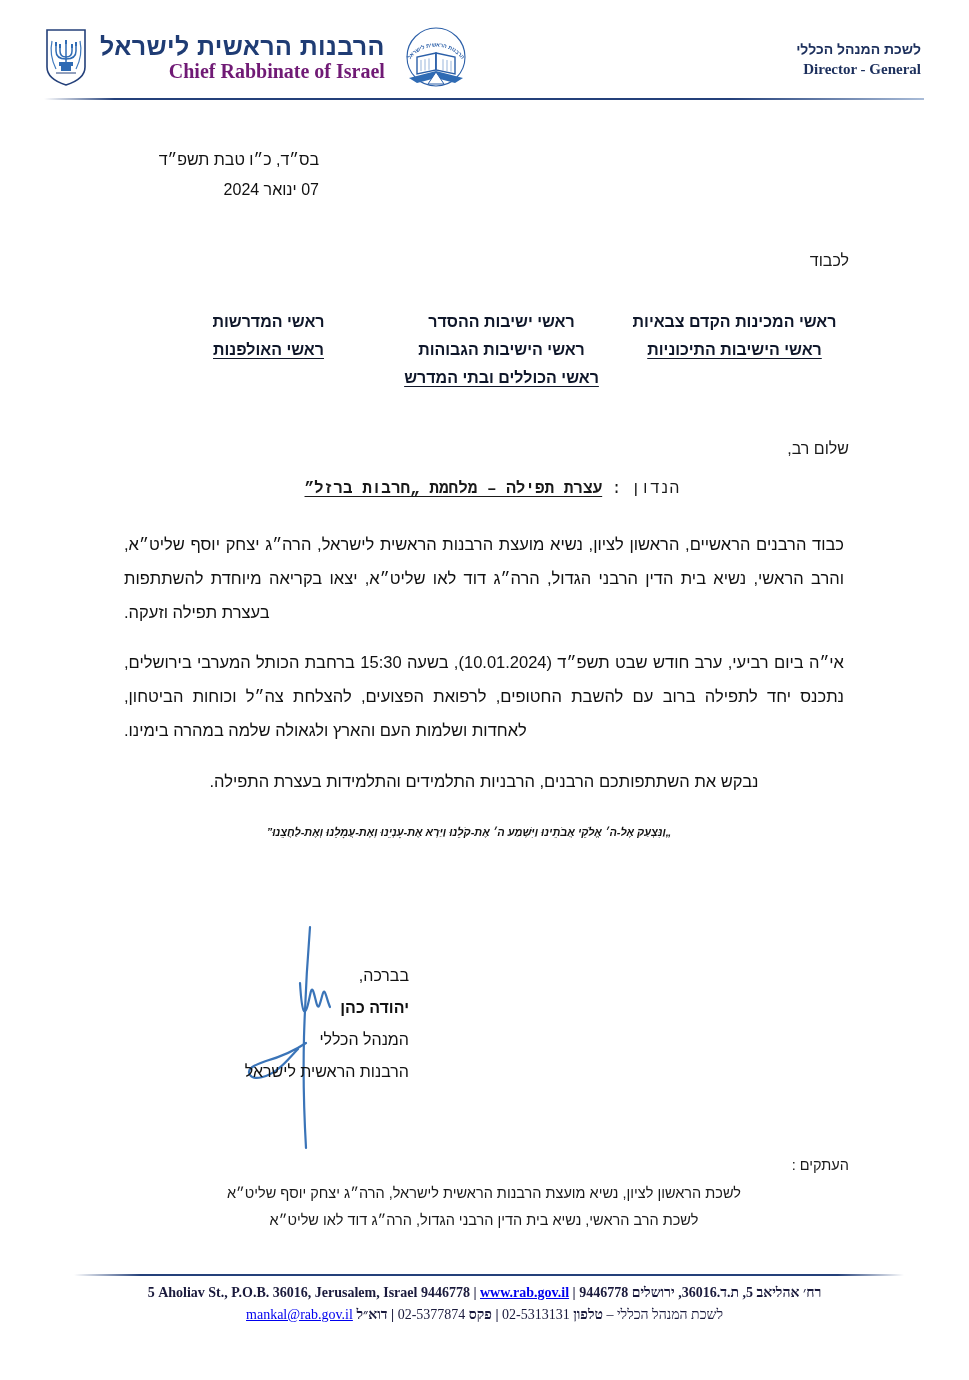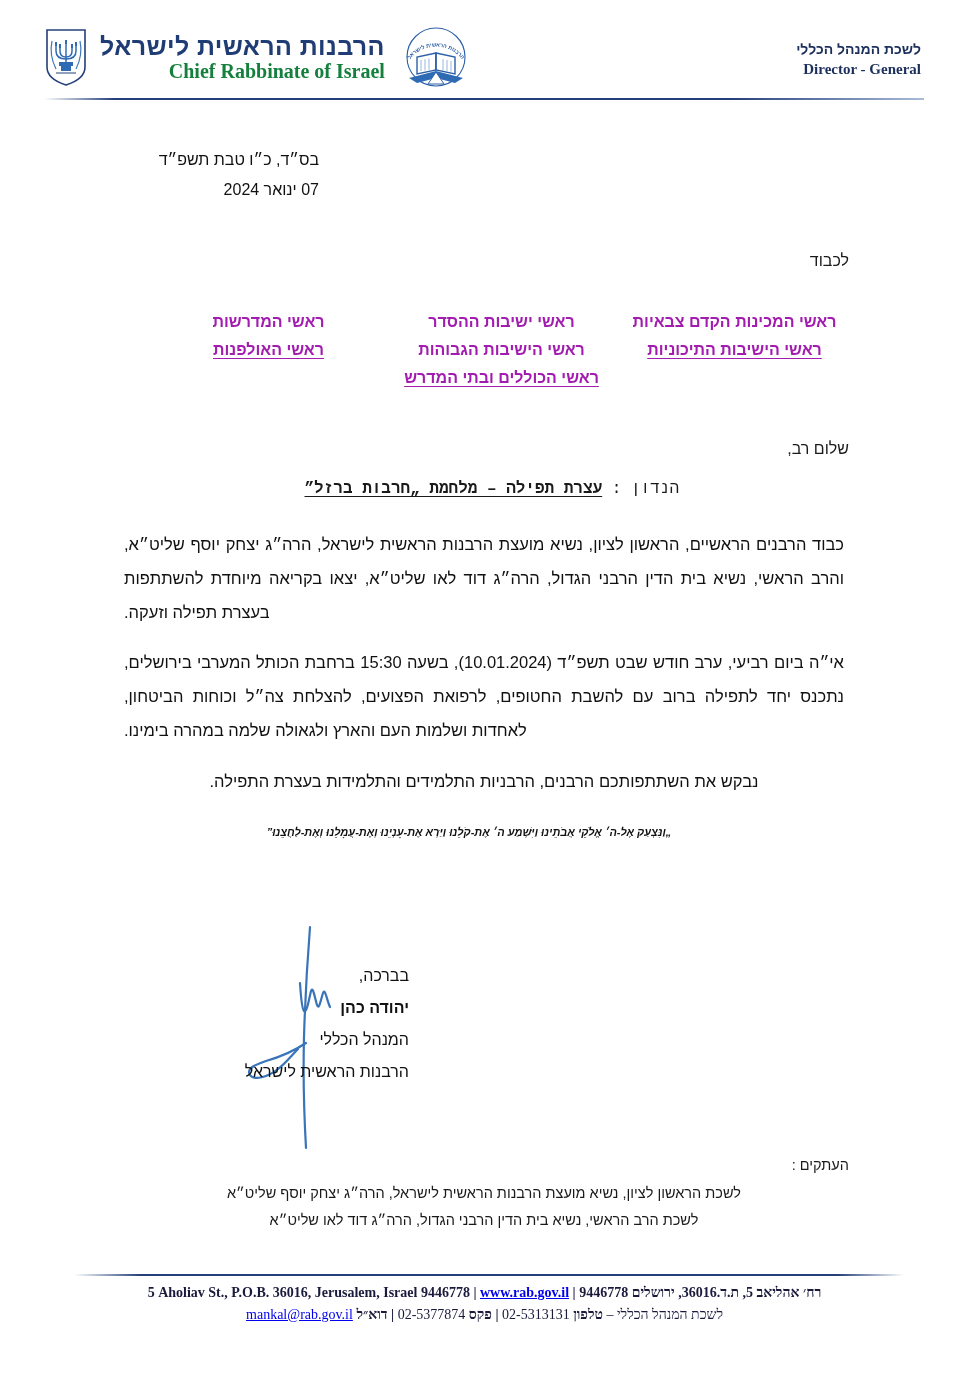--- a/index.html
+++ b/index.html
@@ -24,21 +24,21 @@
   }
   .rab-logo { width:78px; height:62px; position:relative; }
   .emblem { width:44px; height:60px; }
   .lh-titles { text-align:right; direction:rtl; }
   .lh-he {
     font-size:25px; font-weight:bold; color:#1f3c74;
     line-height:1.12; letter-spacing:.4px;
     font-family:"Liberation Sans", sans-serif;
   }
   .lh-en {
-    font-size:20px; font-weight:bold; color:#15803d;
+    font-size:20px; font-weight:bold; color:#701a75;
     direction:ltr; line-height:1.12;
     font-family:"Liberation Serif", serif;
   }
   .lh-right {
     position:absolute; right:48px; top:40px; text-align:right;
   }
   .lh-right .he { font-size:14px; font-weight:bold; color:#1c2f5c; line-height:1.35; }
   .lh-right .en { font-size:15px; font-weight:bold; color:#1c2f5c; direction:ltr; font-family:"Liberation Serif", serif; line-height:1.35;}
   .header-rule {
     position:absolute; left:44px; top:98px; width:880px; height:2px;
@@ -51,21 +51,21 @@
 
   
   .lichvod { position:absolute; right:120px; top:252px; font-size:16px; }
   .recips {
     position:absolute; right:118px; top:308px; width:700px;
     display:flex; flex-direction:row; justify-content:flex-start; gap:0;
     direction:rtl;
   }
   .rcol { width:233px; text-align:center; }
   .rcol div {
-    font-size:16px; font-weight:bold; line-height:1.75; color:#a21caf;
+    font-size:16px; font-weight:bold; line-height:1.75; color:#0f172a;
     white-space:nowrap;
   }
   .rcol div.ul { text-decoration:underline; text-underline-offset:3px; }
 
   
   .greeting { position:absolute; right:120px; top:440px; font-size:16px; }
   .subject {
     position:absolute; right:290px; top:480px; font-size:16px; direction:rtl;font-family:Liberation Mono, monospace;
   }
   .subject .lbl { font-weight:normal; }

